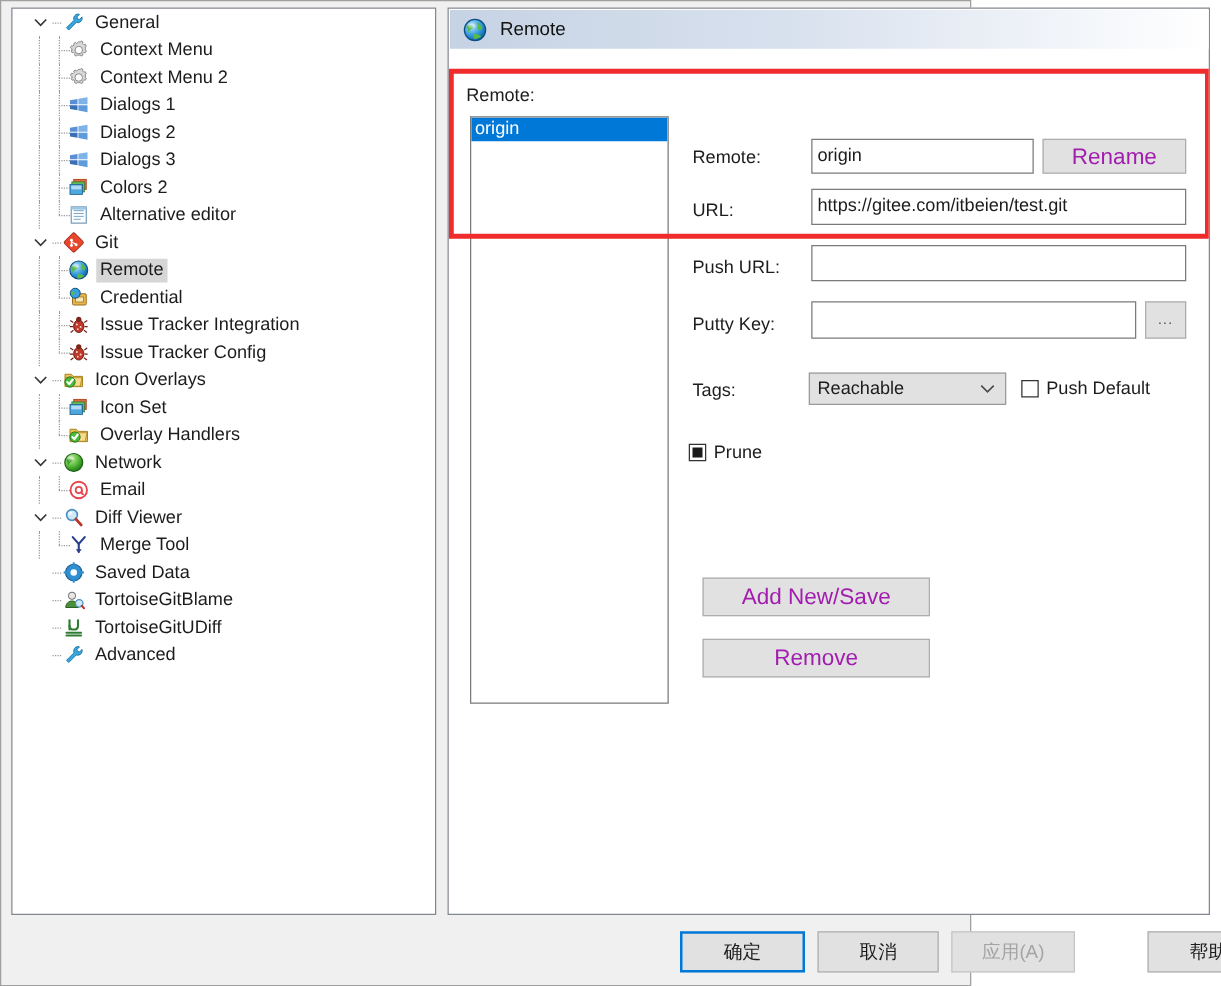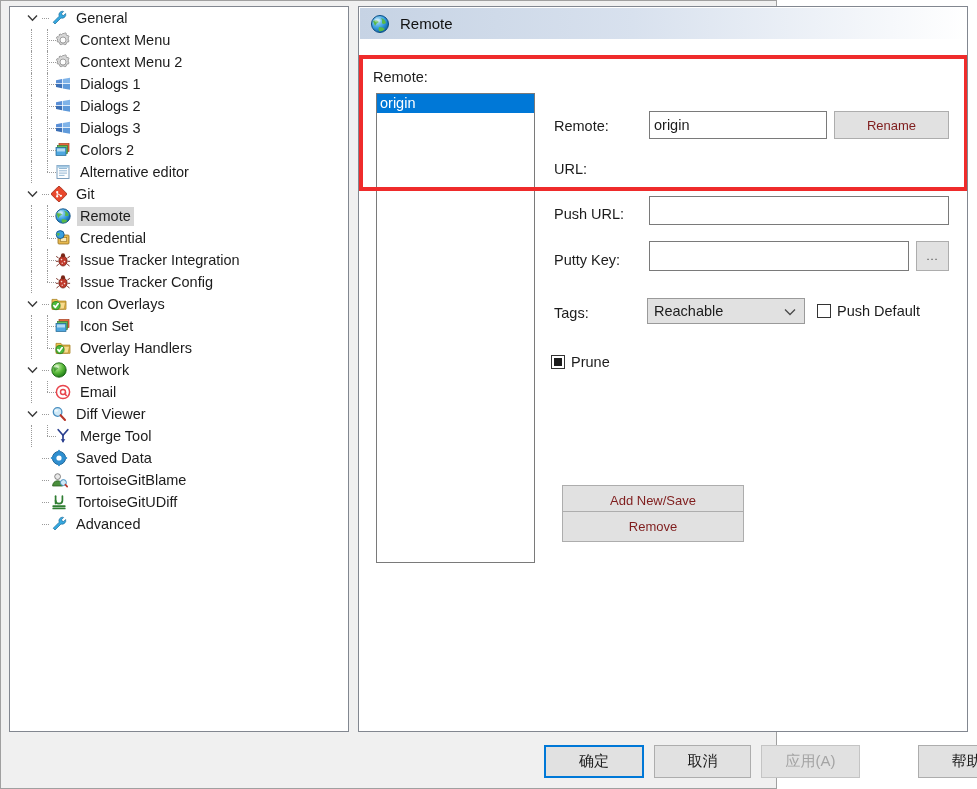--- a/index.html
+++ b/index.html
@@ -168,22 +168,22 @@
     padding: 0 4px;
     line-height: 1;
     display: flex; align-items: center;
     font-family: "Liberation Sans", "DejaVu Sans", sans-serif;
   }
 
   .btn {
     position: absolute;
     background: #e1e1e1;
     border: 1px solid #adadad;
-    font-size: 13px;
-    color: #7f1d1d;
+    font-size: 18px;
+    color: #a21caf;
     display: flex; align-items: center; justify-content: center;
     font-family: "Liberation Sans", "DejaVu Sans", sans-serif;
     cursor: default;
   }
 
   #combo-tags {
     position: absolute;
     left: 288px; top: 291px;
     width: 158px; height: 26px;
     background: #e1e1e1;
@@ -685,20 +685,21 @@
 
     <div id="remote-list">
         <div class="list-item selected">origin</div>
       </div>
 
     <div class="field-label" style="left:195px; top:111px;">Remote:</div>
     <div class="txtbox" style="left:290px; top:104px; width:178px; height:28px;">origin</div>
     <div class="btn" style="left:475px; top:104px; width:115px; height:28px;">Rename</div>
 
     <div class="field-label" style="left:195px; top:154px;">URL:</div>
+    <div class="txtbox" style="left:290px; top:144px; width:300px; height:29px;">https://gitee.com/itbeien/test.git</div>
 
     <div class="field-label" style="left:195px; top:199px;">Push URL:</div>
     <div class="txtbox" style="left:290px; top:189px; width:300px; height:29px;"></div>
 
     <div class="field-label" style="left:195px; top:245px;">Putty Key:</div>
     <div class="txtbox" style="left:290px; top:234px; width:260px; height:30px;"></div>
     <div class="btn" style="left:557px; top:234px; width:33px; height:30px; font-size:11px; letter-spacing:1px; color:#444;">...</div>
 
     <div class="field-label" style="left:195px; top:298px;">Tags:</div>
     <div id="combo-tags">
@@ -712,21 +713,21 @@
     <div class="chk-wrap" style="left:458px; top:296px;">
       <span class="chk-box"></span>
       <span>Push Default</span>
     </div>
 
     <div class="chk-wrap" style="left:192px; top:347px;">
       <span class="chk-box indet"></span>
       <span>Prune</span>
     </div>
 
-    <div class="btn" style="left:203px; top:478px; width:182px; height:31px;">Add New/Save</div>
+    <div class="btn" style="left:203px; top:455px; width:182px; height:31px;">Add New/Save</div>
     <div class="btn" style="left:203px; top:504px; width:182px; height:31px;">Remove</div>
 
   </div>
 
   <div class="dlg-btn default" style="left:543px; width:100px;">确定</div>
   <div class="dlg-btn" style="left:653px; width:97px;">取消</div>
   <div class="dlg-btn disabled" style="left:760px; width:99px;">应用(A)</div>
   <div class="dlg-btn" style="left:869px; width:97px;margin-left:48px;">帮助</div>
 
 </div>

